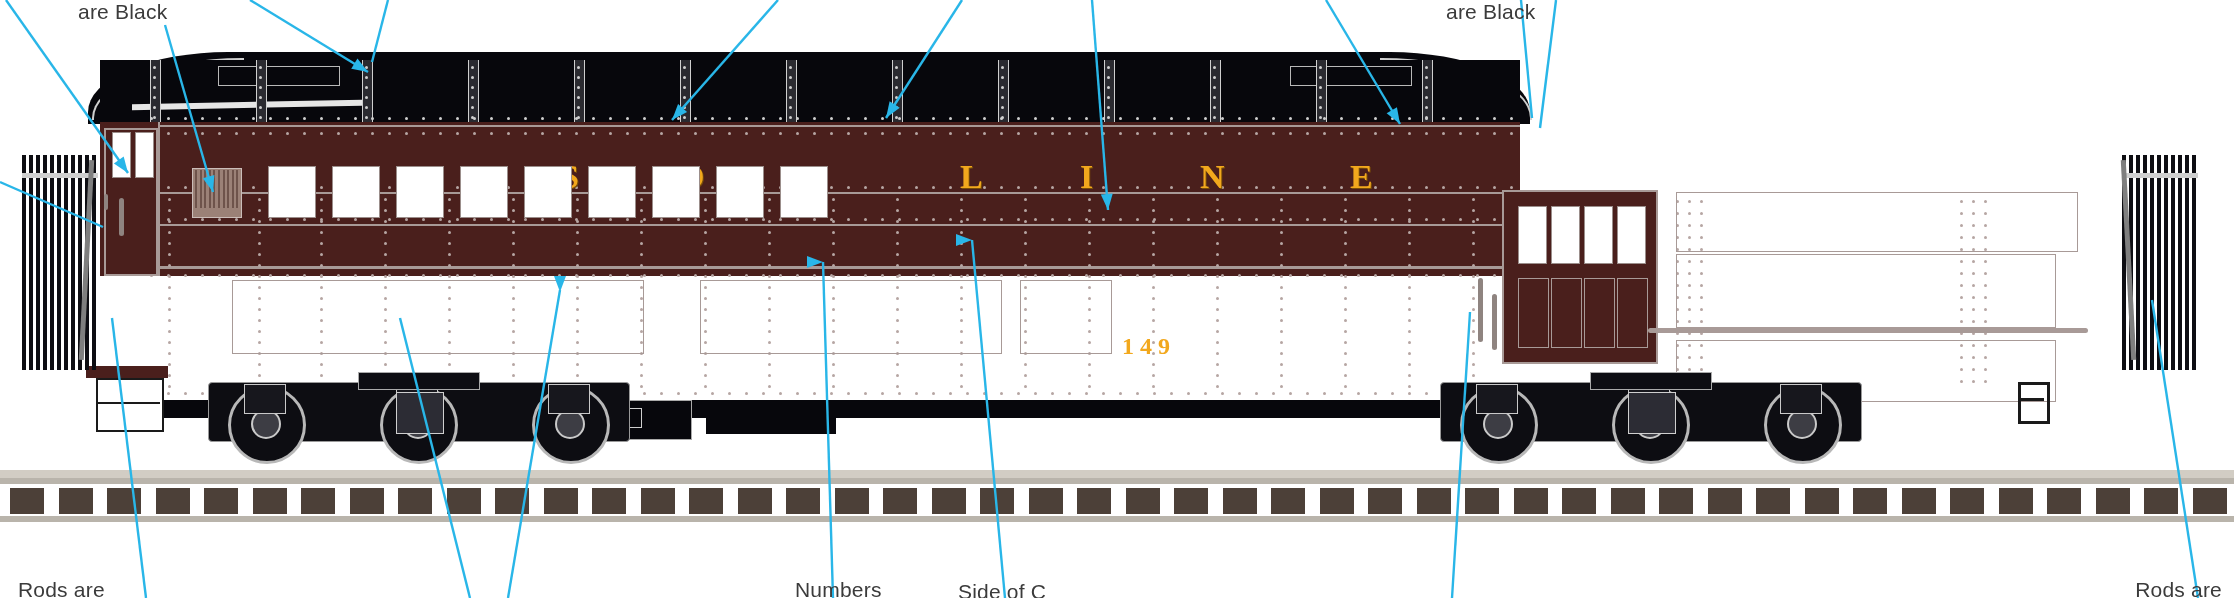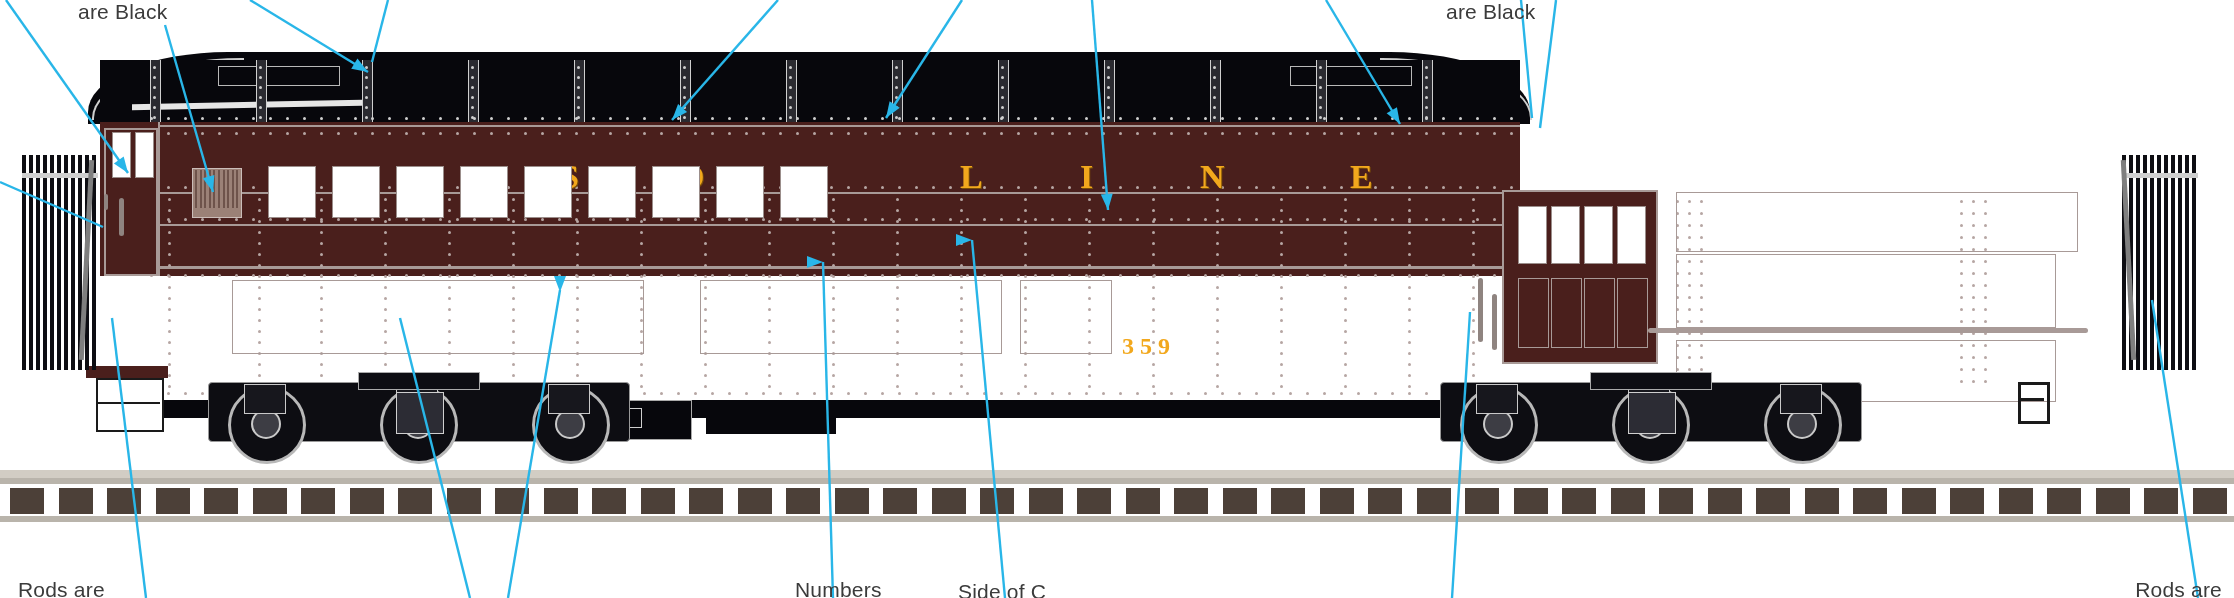--- a/index.html
+++ b/index.html
@@ -1101,21 +1101,21 @@
     <div id="roadname" style="position:absolute;left:560px;top:158px;width:900px;height:34px;">
         <span class="goldtxt" style="left: 0px; top: 0px; font-size: 34px; color: rgb(242, 168, 29); text-shadow: rgb(122, 79, 8) 1px 1px 0px;">S</span>
         <span class="goldtxt" style="left: 118px; top: 0px; font-size: 34px; color: rgb(242, 168, 29); text-shadow: rgb(122, 79, 8) 1px 1px 0px;">O</span>
         <span class="goldtxt" style="left: 236px; top: 0px; font-size: 34px; color: rgb(242, 168, 29); text-shadow: rgb(122, 79, 8) 1px 1px 0px;">O</span>
         <span class="goldtxt" style="left: 400px; top: 0px; font-size: 34px; color: rgb(242, 168, 29); text-shadow: rgb(122, 79, 8) 1px 1px 0px;">L</span>
         <span class="goldtxt" style="left: 520px; top: 0px; font-size: 34px; color: rgb(242, 168, 29); text-shadow: rgb(122, 79, 8) 1px 1px 0px;">I</span>
         <span class="goldtxt" style="left: 640px; top: 0px; font-size: 34px; color: rgb(242, 168, 29); text-shadow: rgb(122, 79, 8) 1px 1px 0px;">N</span>
         <span class="goldtxt" style="left: 790px; top: 0px; font-size: 34px; color: rgb(242, 168, 29); text-shadow: rgb(122, 79, 8) 1px 1px 0px;">E</span>
       </div>
 
-    <div class="goldtxt" style="left:1122px;top:333px;font-size:24px;letter-spacing:6px;color:#f2a81d;">359</div>
+    <div class="goldtxt" style="left:1122px;top:333px;font-size:24px;letter-spacing:6px;color:#f2a81d;">149</div>
 
     <div style="position:absolute;left:100px;top:122px;width:58px;height:154px;background:#4a1f1c;border-right:2px solid #a89a97;"></div>
     <div style="position:absolute;left:104px;top:128px;width:54px;height:148px;border:2px solid #a89a97;box-sizing:border-box;"></div>
     <div class="win" style="left:112px;top:132px;width:19px;height:46px;"></div>
     <div class="win" style="left:135px;top:132px;width:19px;height:46px;"></div>
     <div style="position:absolute;left:104px;top:194px;width:4px;height:16px;background:#8f8480;border-radius:2px;"></div>
     <div style="position:absolute;left:119px;top:198px;width:5px;height:38px;background:#8f8480;border-radius:3px;"></div>
 
     <div id="windows" style="position:absolute;left:0;top:0;">
         <div class="win" style="left: 268px; top: 166px; width: 48px; height: 52px;"></div>

